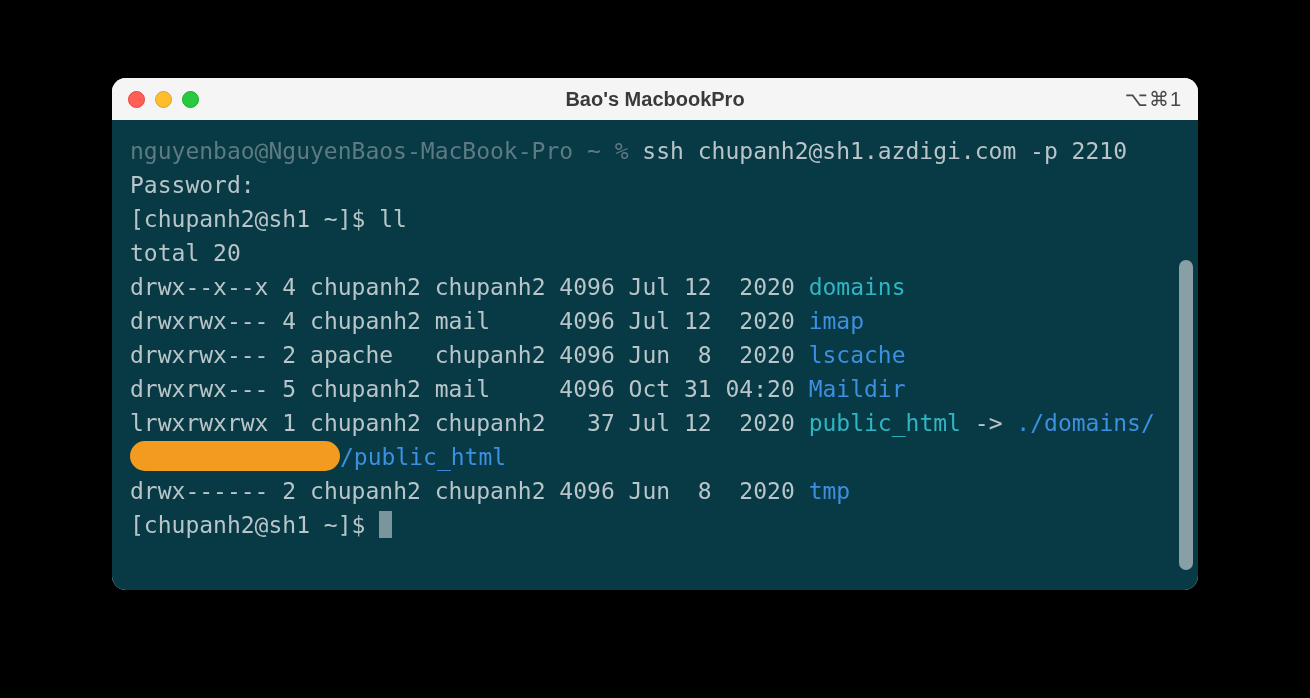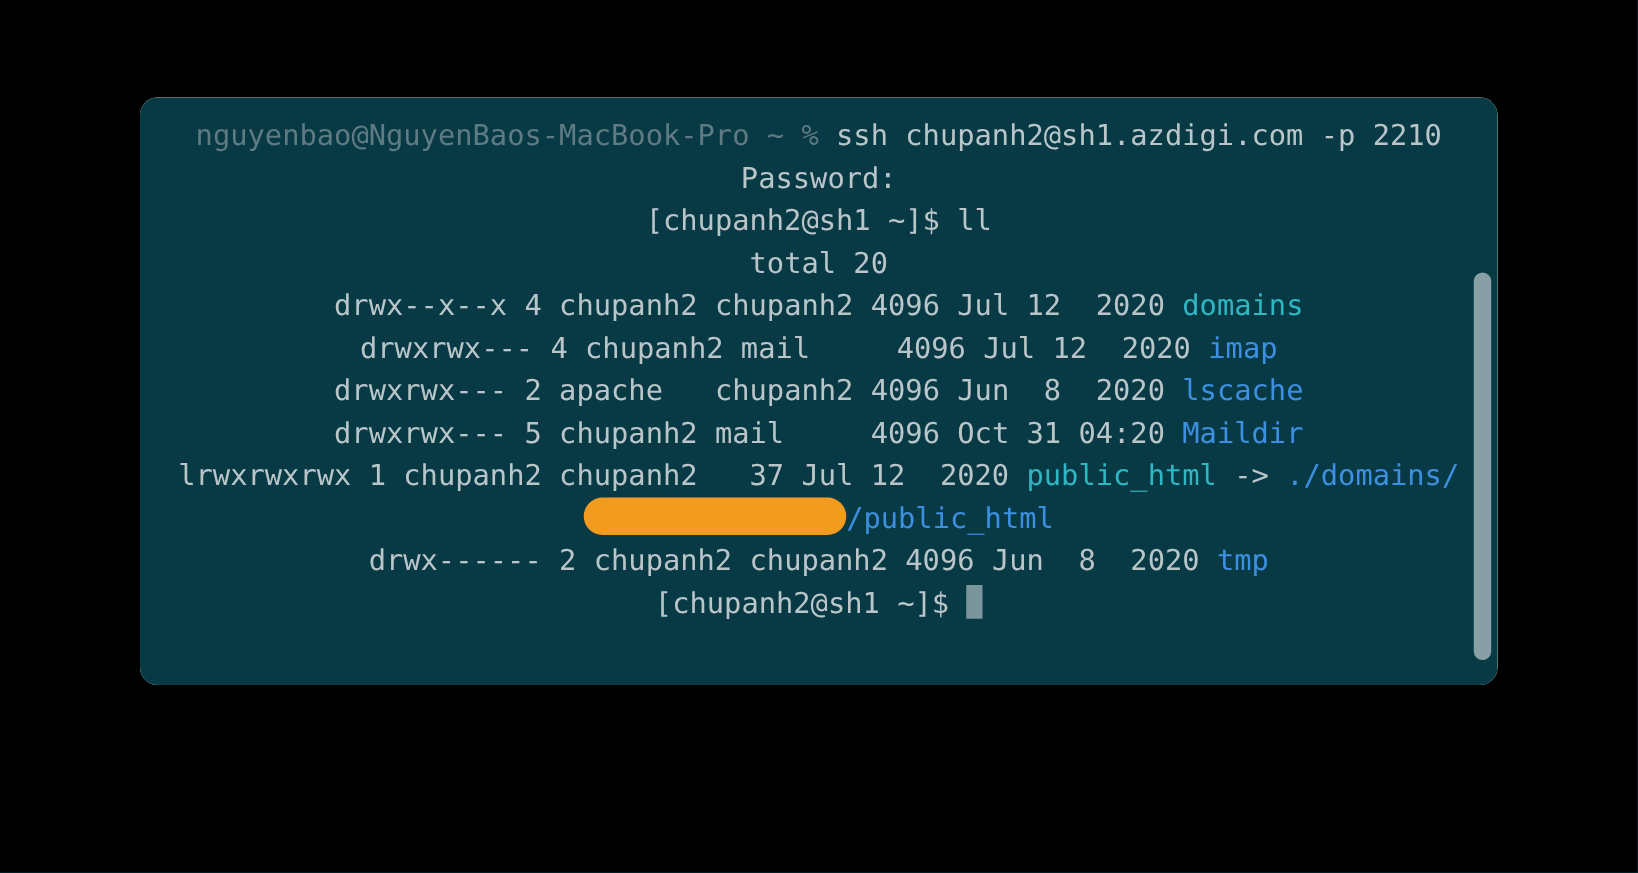--- a/index.html
+++ b/index.html
@@ -51,21 +51,21 @@
       font-size: 20px;
       color: #3a3a3a;
     }
     .shortcut {
       margin-left: auto;
       font-family: -apple-system, "Helvetica Neue", Arial, sans-serif;
       font-size: 20px;
       color: #4a4a4a;
       letter-spacing: 1px;
     }
-    .term-wrap { position: relative; text-align: center; }
+    .term-wrap { position: relative; }
     .terminal {
       background: #083a45;
       color: #b9c5c9;
       font-size: 23px;
       line-height: 34px;
       padding: 14px 18px 48px 18px;
       white-space: pre;
       min-height: 468px;
       overflow: hidden;
     }
@@ -103,20 +103,29 @@
       height: 310px;
       background: #9fb2b7;
       border-radius: 7px;
       opacity: 0.85;
     }
   </style>
 </head>
 <body>
 
 <div class="window">
+  <div class="titlebar">
+    <div class="traffic-lights">
+      <span class="dot red"></span>
+      <span class="dot yellow"></span>
+      <span class="dot green"></span>
+    </div>
+    <div class="title">Bao's MacbookPro</div>
+    <div class="shortcut">⌥⌘1</div>
+  </div>
 
   <div class="term-wrap">
     <div class="terminal"><span class="c-gray">nguyenbao@NguyenBaos-MacBook-Pro ~ % </span><span>ssh chupanh2@sh1.azdigi.com -p 2210</span>
 <span>Password:</span>
 <span>[chupanh2@sh1 ~]$ </span><span>ll</span>
 <span>total 20</span>
 <span>drwx--x--x</span> <span>4</span> <span>chupanh2</span> <span>chupanh2</span> <span>4096</span> <span>Jul 12  2020</span> <span class="c-cyan">domains</span>
 <span>drwxrwx---</span> <span>4</span> <span>chupanh2</span> <span>mail    </span> <span>4096</span> <span>Jul 12  2020</span> <span class="c-blue">imap</span>
 <span>drwxrwx---</span> <span>2</span> <span>apache  </span> <span>chupanh2</span> <span>4096</span> <span>Jun  8  2020</span> <span class="c-blue">lscache</span>
 <span>drwxrwx---</span> <span>5</span> <span>chupanh2</span> <span>mail    </span> <span>4096</span> <span>Oct 31 04:20</span> <span class="c-blue">Maildir</span>

